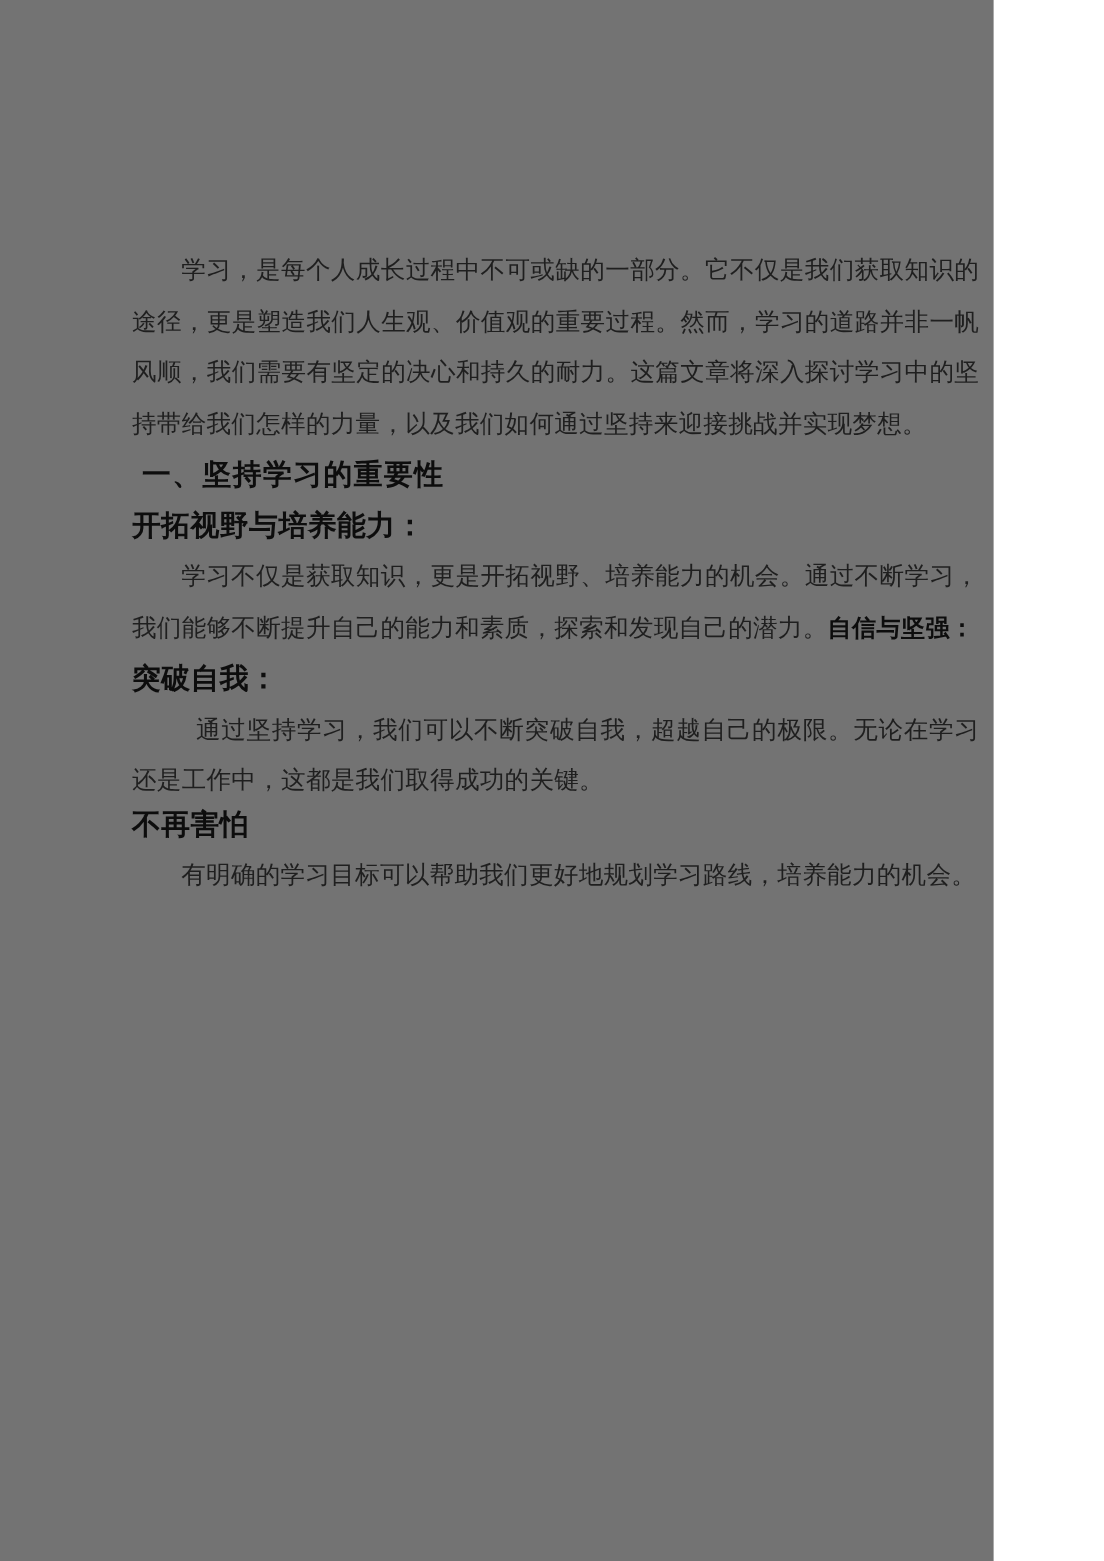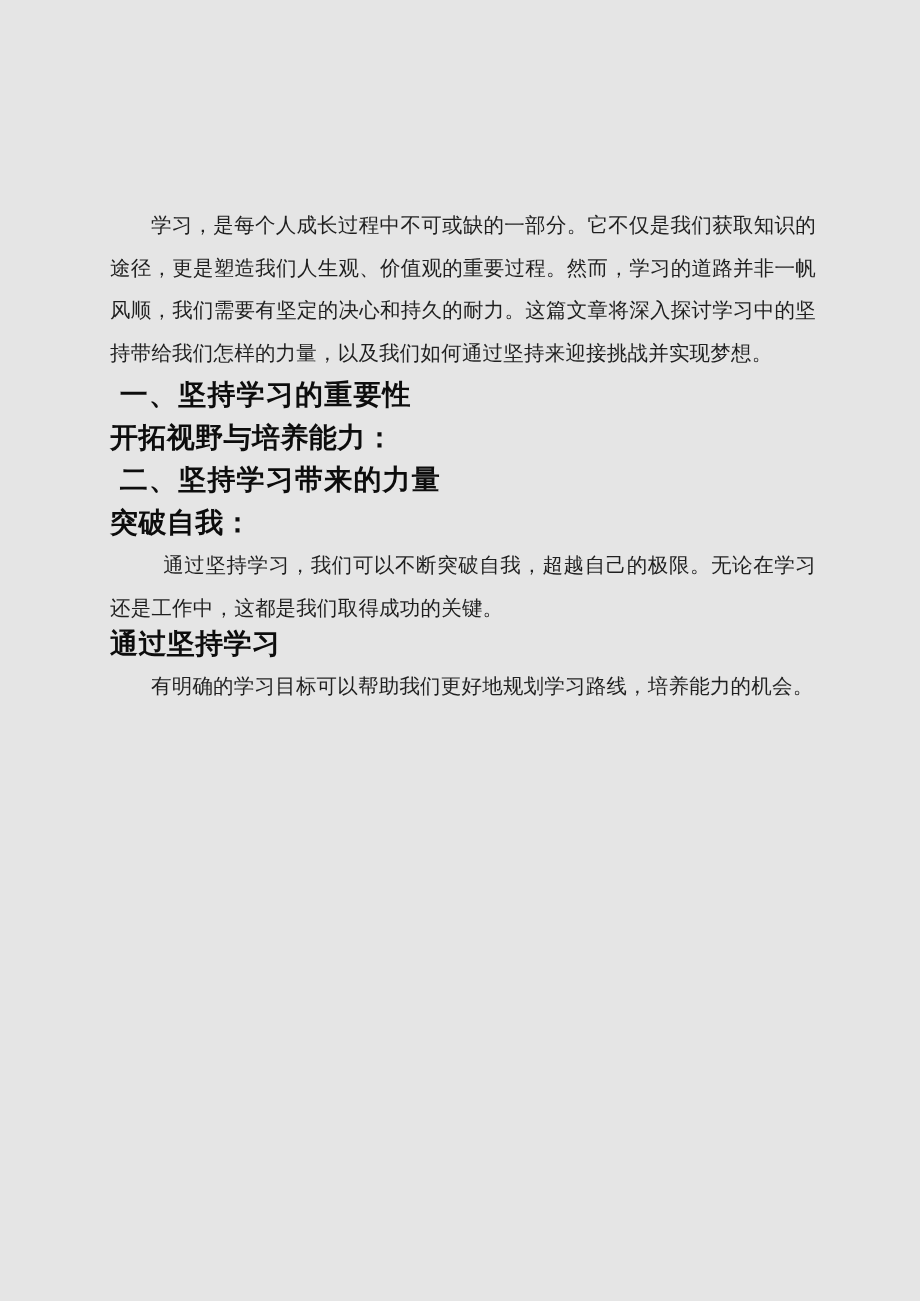--- a/index.html
+++ b/index.html
@@ -10,23 +10,23 @@
   body {
     width: 920px;
     height: 1301px;
     font-family: "DejaVu Serif", "Liberation Serif", serif;
     color: #1a1a1a;
     -webkit-font-smoothing: antialiased;
   }
 
   .page {
     position: relative;
-    width: 920px;
+    width: 828px;
     height: 1301px;
-    background: #e5e5e5;
+    background: #737373;
     box-sizing: border-box;
     overflow: hidden;
   }
 
   .content {
     position: absolute;
     left: 110px;
     top: 0;
     width: 706px;
   }
@@ -58,21 +58,21 @@
 
   .para.first { margin-top: 41px; }
 
   .indent-2 { text-indent: 2em; }
   .indent-25 { text-indent: 2.6em; }
 
   
   .head {
     font-family: "DejaVu Sans", "Liberation Sans", sans-serif;
     font-weight: bold;
-    font-size: 28px;
+    font-size: 24px;
     line-height: 42.5px;
     color: #0d0d0d;
     margin: 0;
     letter-spacing: 0.4px;
   }
   .head.sec { text-indent: 0.35em; letter-spacing: 1.2px; }
 
   
   .inline-head {
     font-family: "DejaVu Sans", "Liberation Sans", sans-serif;
@@ -96,29 +96,29 @@
   <div class="content">
 
     <h1 class="doc-title"></h1>
 
     <p class="para first indent-2">学习，是每个人成长过程中不可或缺的一部分。它不仅是我们获取知识的途径，更是塑造我们人生观、价值观的重要过程。然而，学习的道路并非一帆风顺，我们需要有坚定的决心和持久的耐力。这篇文章将深入探讨学习中的坚持带给我们怎样的力量，以及我们如何通过坚持来迎接挑战并实现梦想。</p>
 
     <p class="head sec">一、坚持学习的重要性</p>
 
     <p class="head">开拓视野与培养能力：</p>
 
+    <p class="para indent-2"><span>学习不仅是获取知识，更是开拓视野、培养能力的机会。通过不断学习，我们能够不断提升自己的能力和素质，探索和发现自己的潜力。</span><span class="inline-head">自信与坚强：</span></p>
 
 
-    <p class="head sec">二、坚持学习带来的力量</p>
 
     <p class="head">突破自我：</p>
 
     <p class="para indent-25">通过坚持学习，我们可以不断突破自我，超越自己的极限。无论在学习还是工作中，这都是我们取得成功的关键。</p>
 
 
 
-    <p class="head tight">通过坚持学习</p>
+    <p class="head tight">不再害怕</p>
 
 
     <p class="para indent-2 tight-follow">有明确的学习目标可以帮助我们更好地规划学习路线，培养能力的机会。</p>
 
   </div>
 </div>
 
 </body></html>

